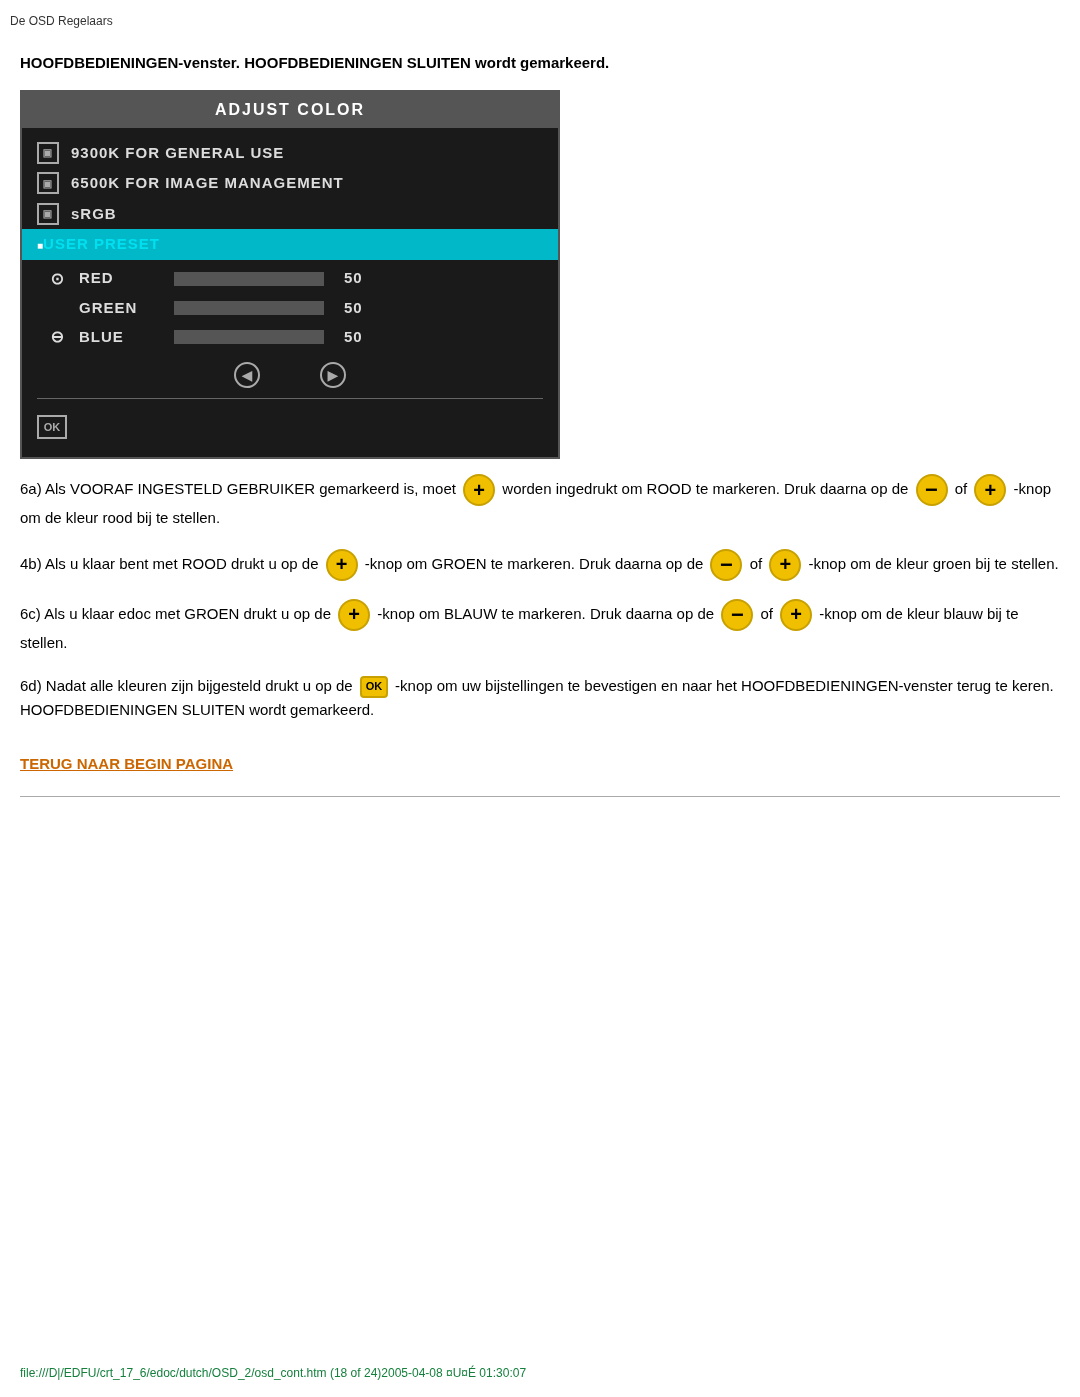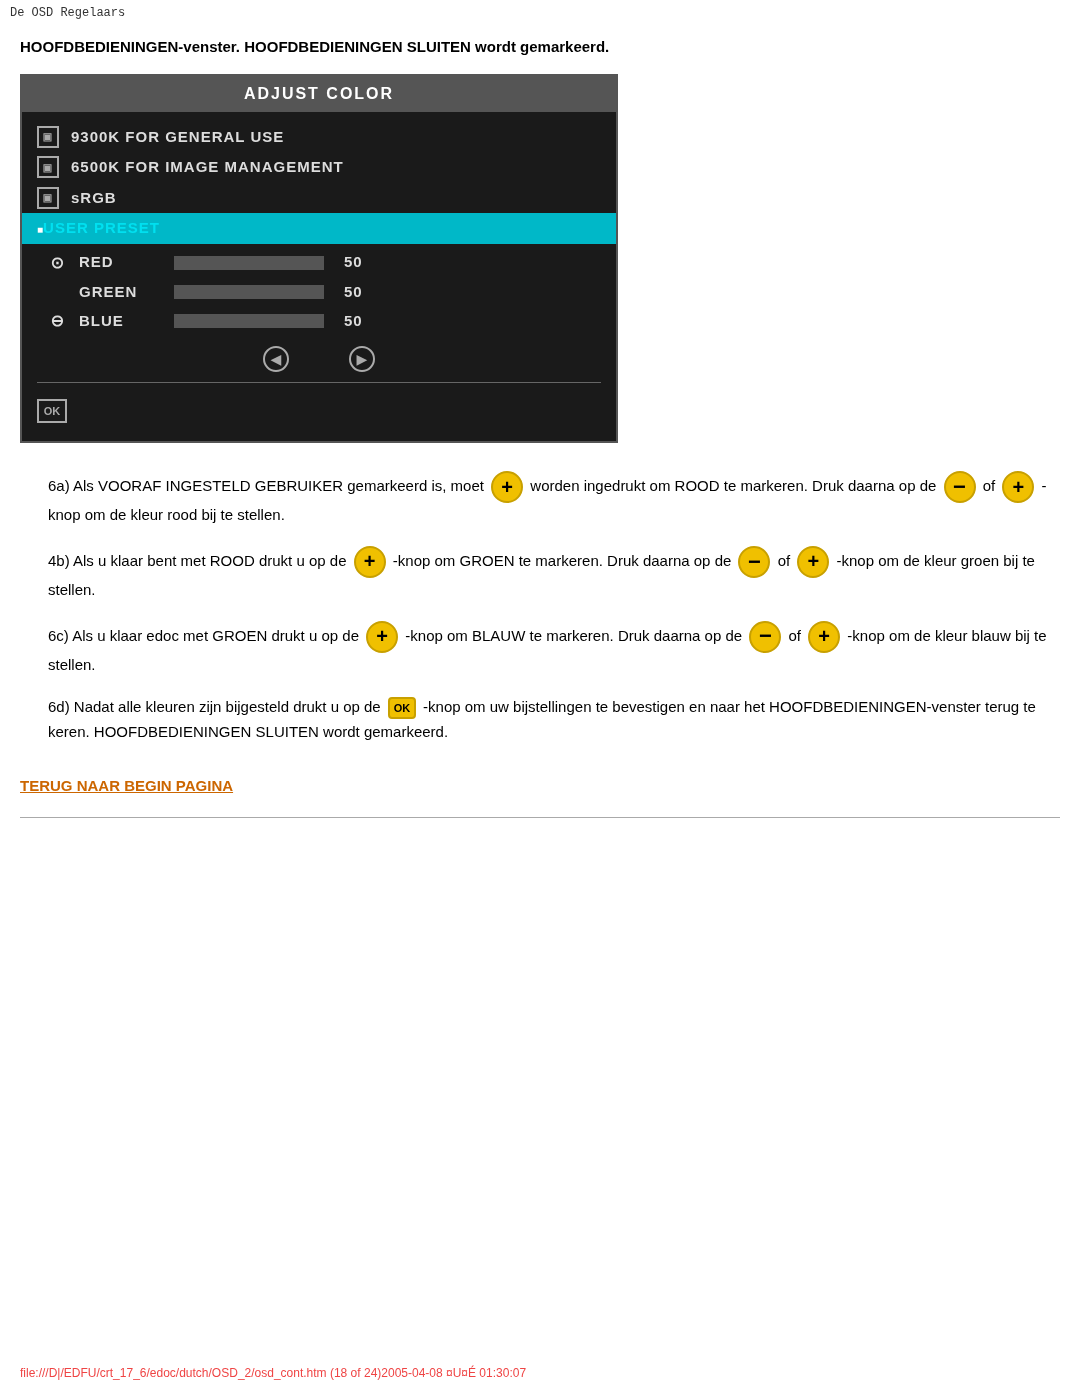--- a/index.html
+++ b/index.html
@@ -9,41 +9,40 @@
       color: #000;
       font-size: 15px;
       line-height: 1.5;
       width: 1080px;
       min-height: 1397px;
       position: relative;
     }
 
     .top-bar {
       font-size: 12px;
-      padding: 4px 10px;
+      padding: 12px 10px;
       color: #333;
       border-bottom: none;
-      font-family: Liberation Mono, monospace;
     }
 
     .main-content {
       padding: 10px 20px 20px 20px;
     }
 
     .intro-text {
       font-size: 15px;
       margin-bottom: 15px;
       font-weight: bold;
     }
 
     
     .osd-panel {
       border: 2px solid #555;
-      width: 598px;
-      margin-bottom: 28px;
+      width: 540px;
+      margin-bottom: 15px;
       background: #c2410c;
     }
 
     .osd-header {
       background: #555;
       color: #fff;
       text-align: center;
       font-weight: bold;
       font-size: 16px;
       letter-spacing: 2px;
@@ -165,21 +164,20 @@
       font-weight: bold;
       font-size: 16px;
       letter-spacing: 2px;
     }
 
     
     .para {
       margin-bottom: 18px;
       font-size: 15px;
       line-height: 1.65;
-      margin-left: 28px;
     }
 
     .inline-btn {
       display: inline-flex;
       align-items: center;
       justify-content: center;
       width: 32px;
       height: 32px;
       border-radius: 50%;
       background: #f0c000;
@@ -219,21 +217,21 @@
       font-weight: bold;
     }
 
     .bottom-divider {
       border-top: 1px solid #aaa;
       margin: 10px 0;
     }
 
     .status-bar {
       font-size: 12px;
-      color: #ef4444;
+      color: #15803d;
       padding: 5px 10px;
       position: absolute;
       bottom: 10px;
       left: 10px;
     }
   </style>
 </head>
 <body>
 
 <div class="top-bar">

